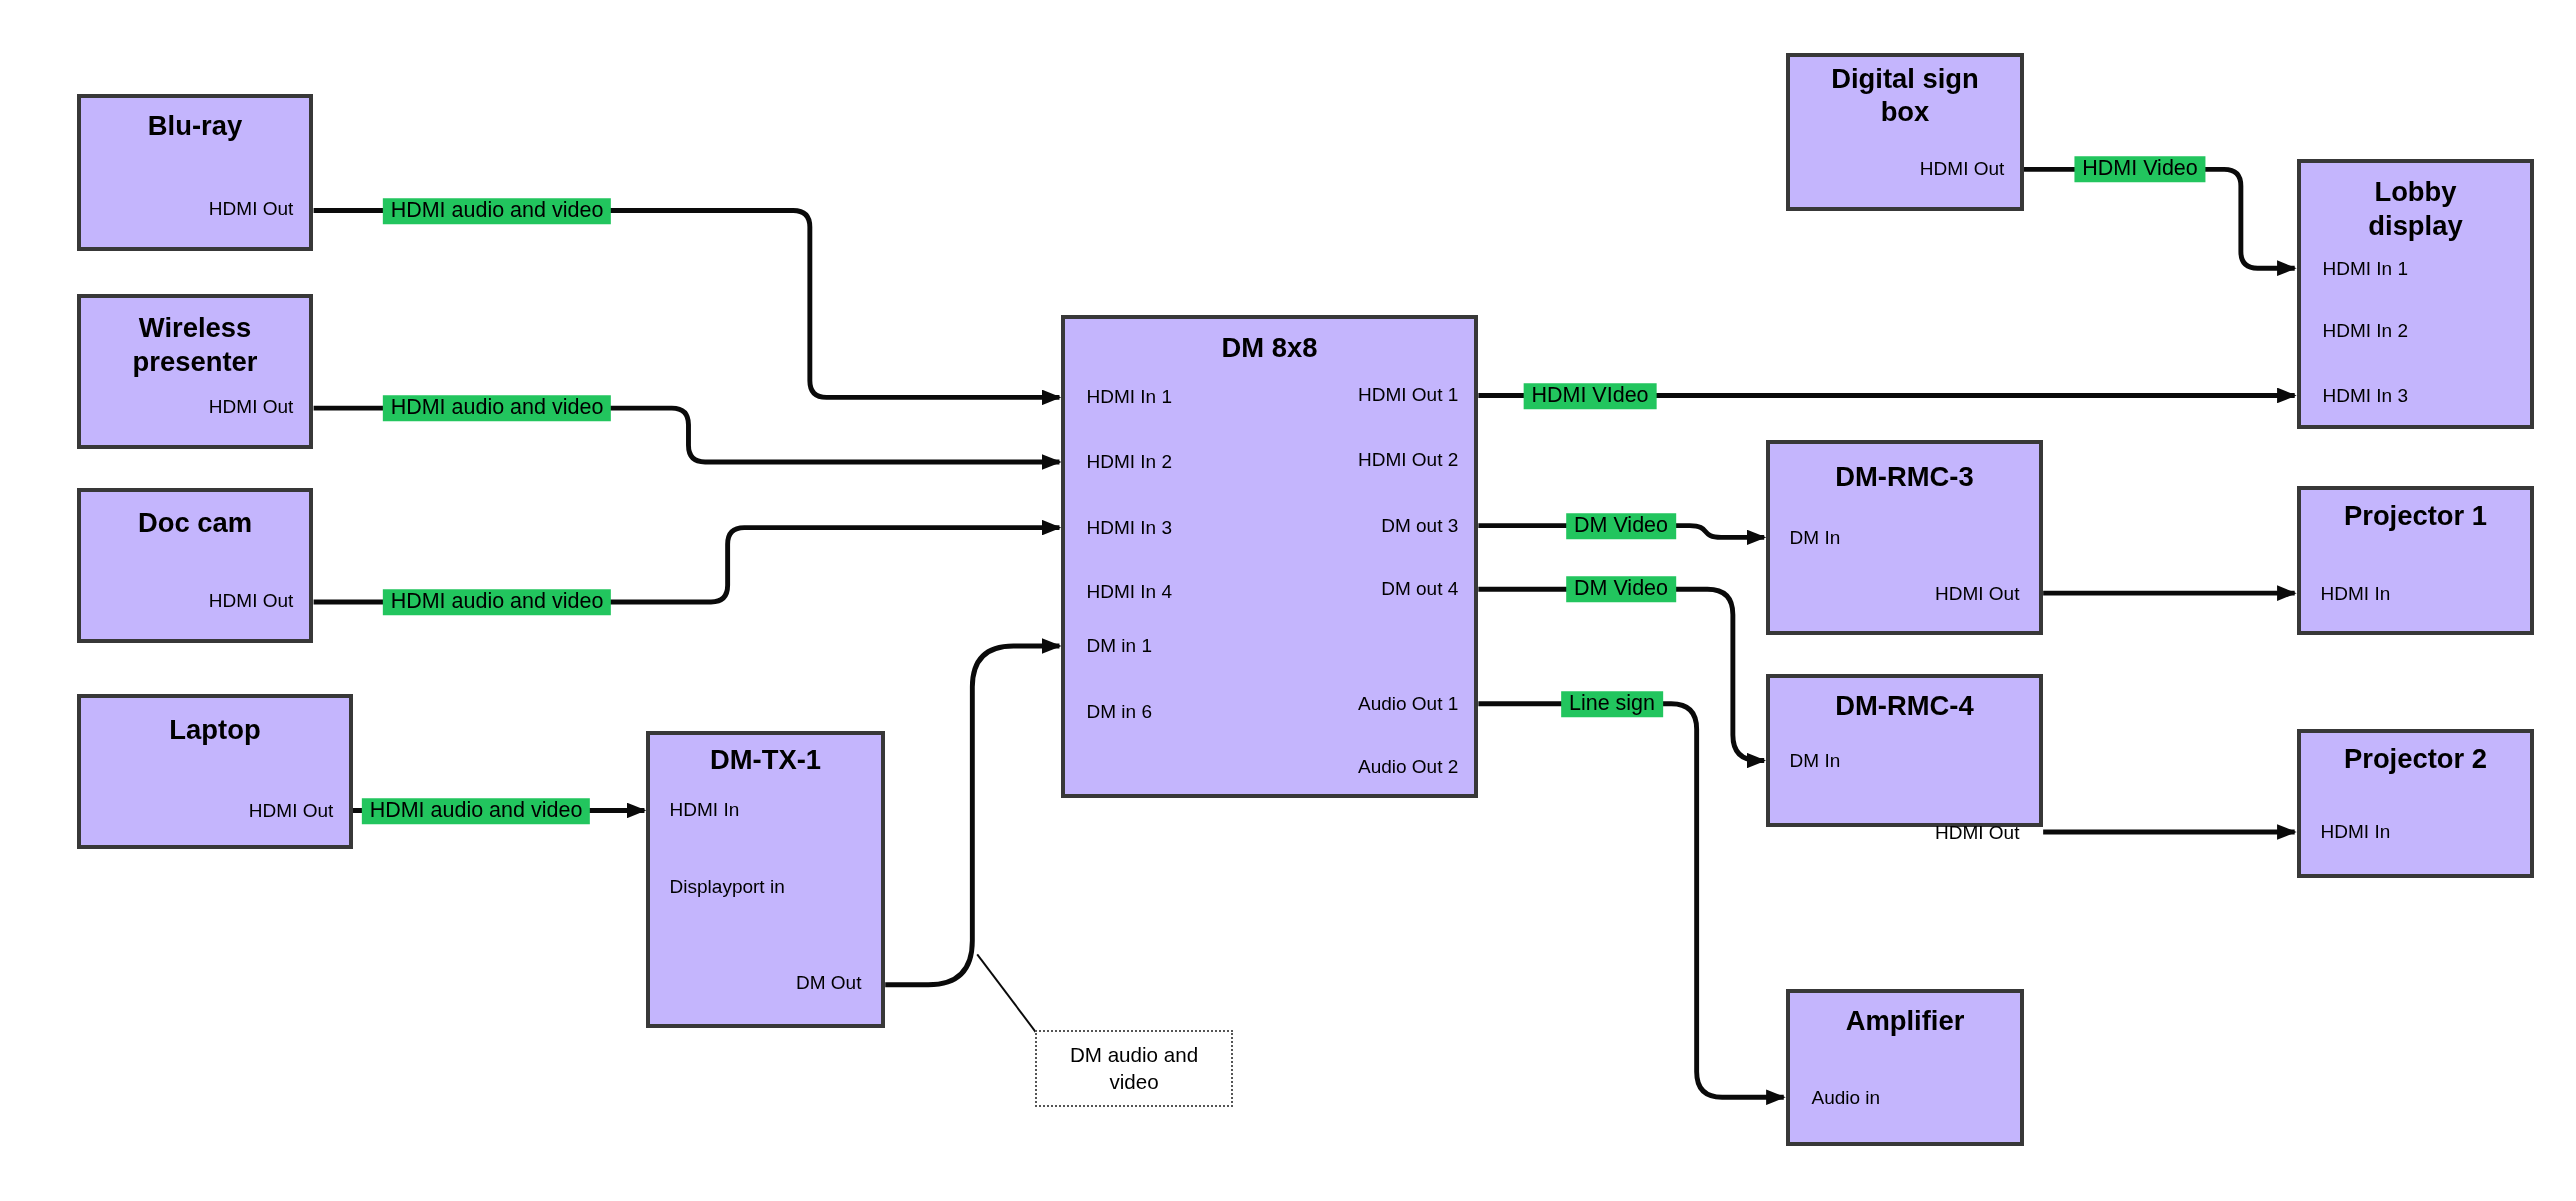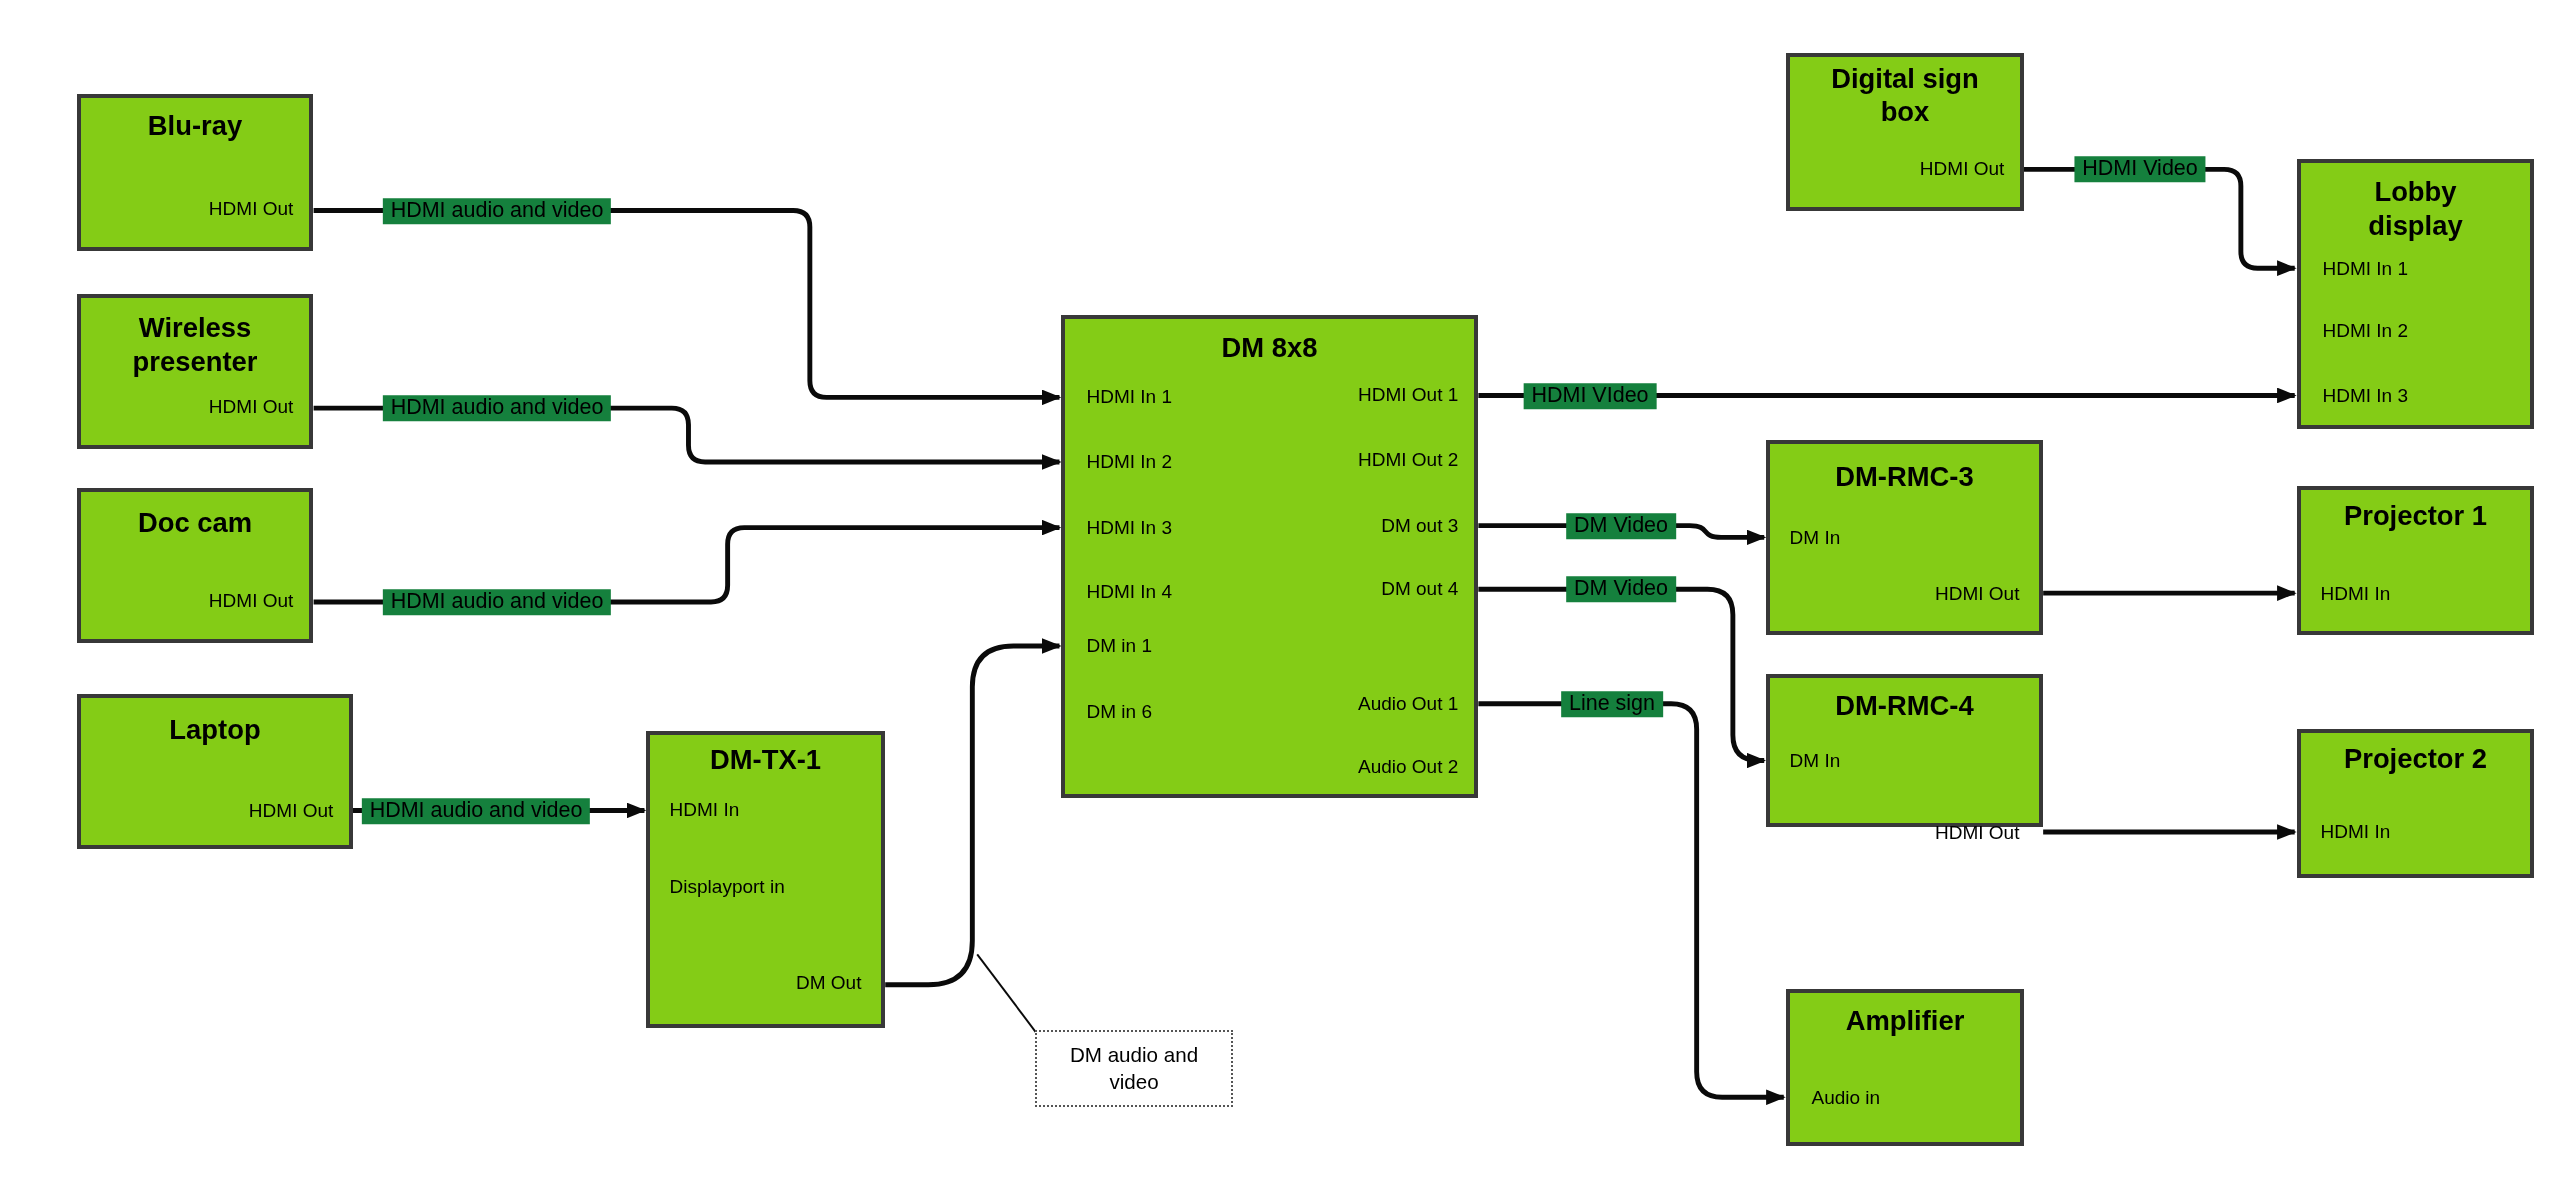--- a/index.html
+++ b/index.html
@@ -19,21 +19,21 @@
   #wires {
     position: absolute;
     left: 0; top: 0;
     width: 2576px;
     height: 1201px;
   }
   .box {
     position: absolute;
     box-sizing: border-box;
     border: 4.9px solid #383838;
-    background: #84cc16;
+    background: #c4b5fd;
     padding-left: 17px;
   }
   .t {
     position: absolute;
     left: 0; right: 0;
     text-align: center;
     font-weight: bold;
     font-size: 27.4px;
     line-height: 1;
     transform: translateY(-50%);
@@ -42,21 +42,21 @@
   .p {
     position: absolute;
     font-size: 19px;
     line-height: 1;
     transform: translateY(-50%);
     white-space: nowrap;
   }
   .wl {
     position: absolute;
     transform: translate(-50%, -50%);
-    background: #15803d;
+    background: #22c55e;
     padding: 2px 7.8px;
     font-size: 21.5px;
     line-height: 1;
     white-space: nowrap;
   }
   .note {
     position: absolute;
     box-sizing: border-box;
     border: 2px dotted #555555;
     background: #ffffff;

